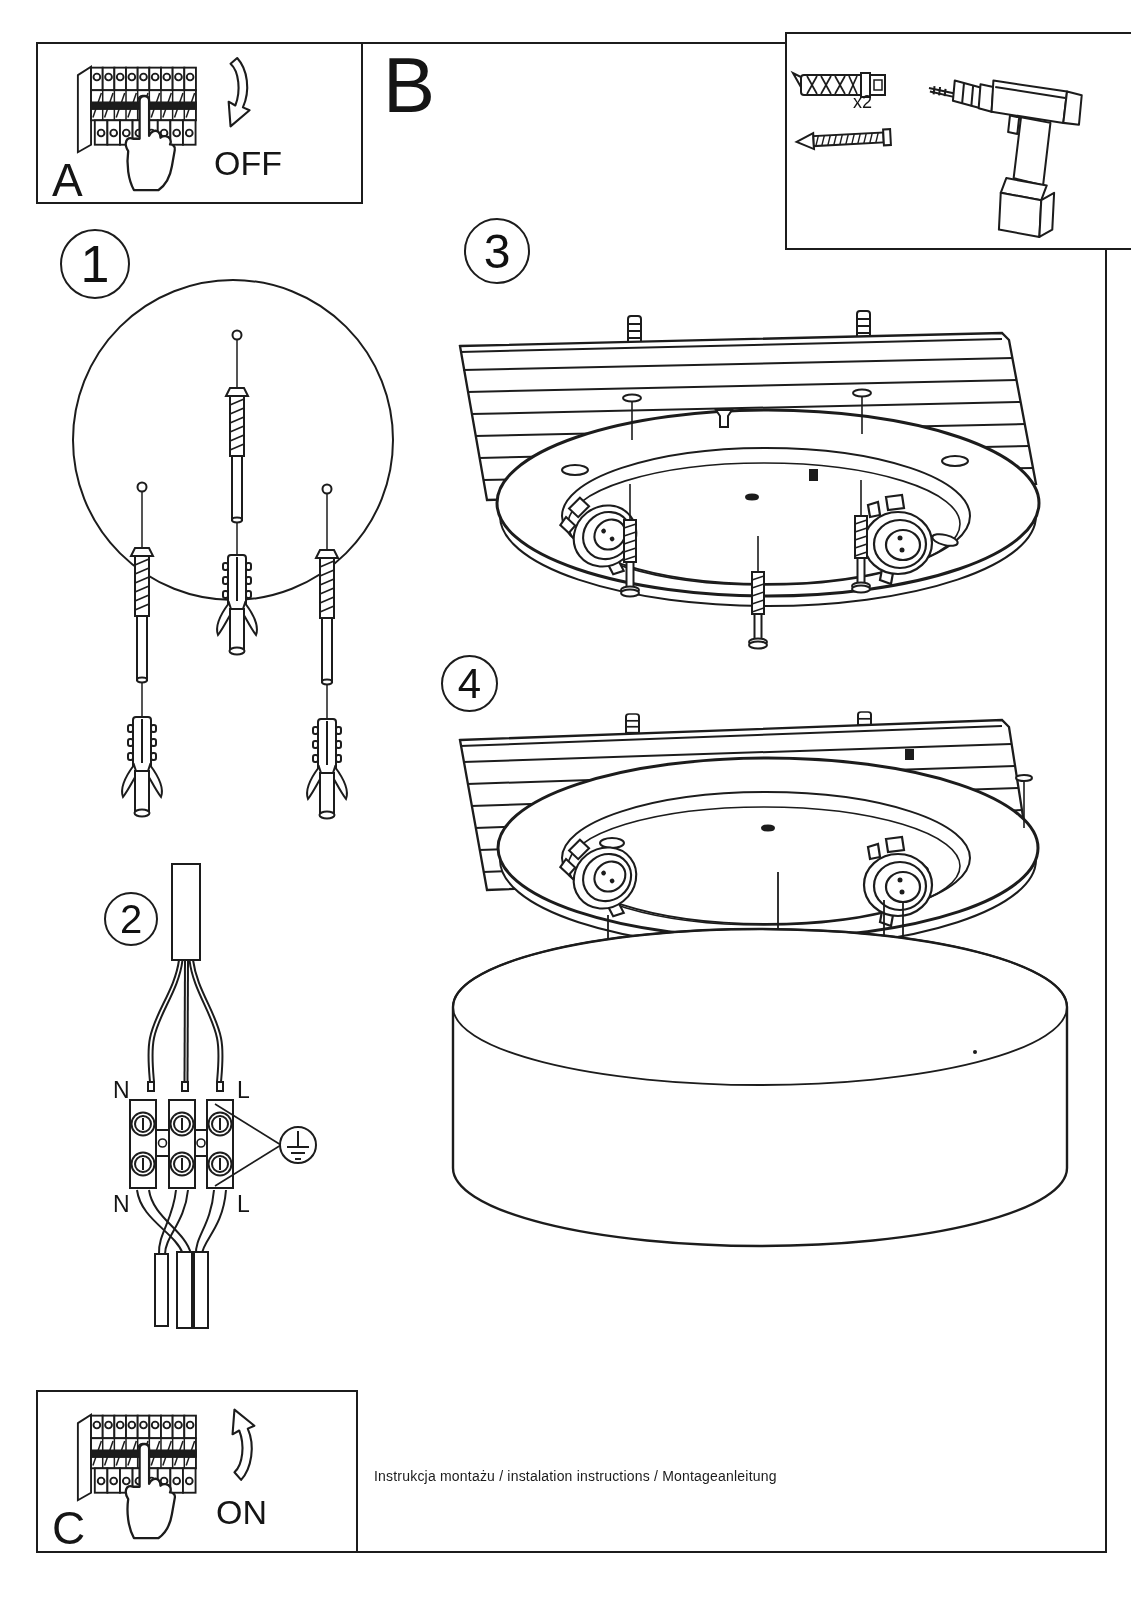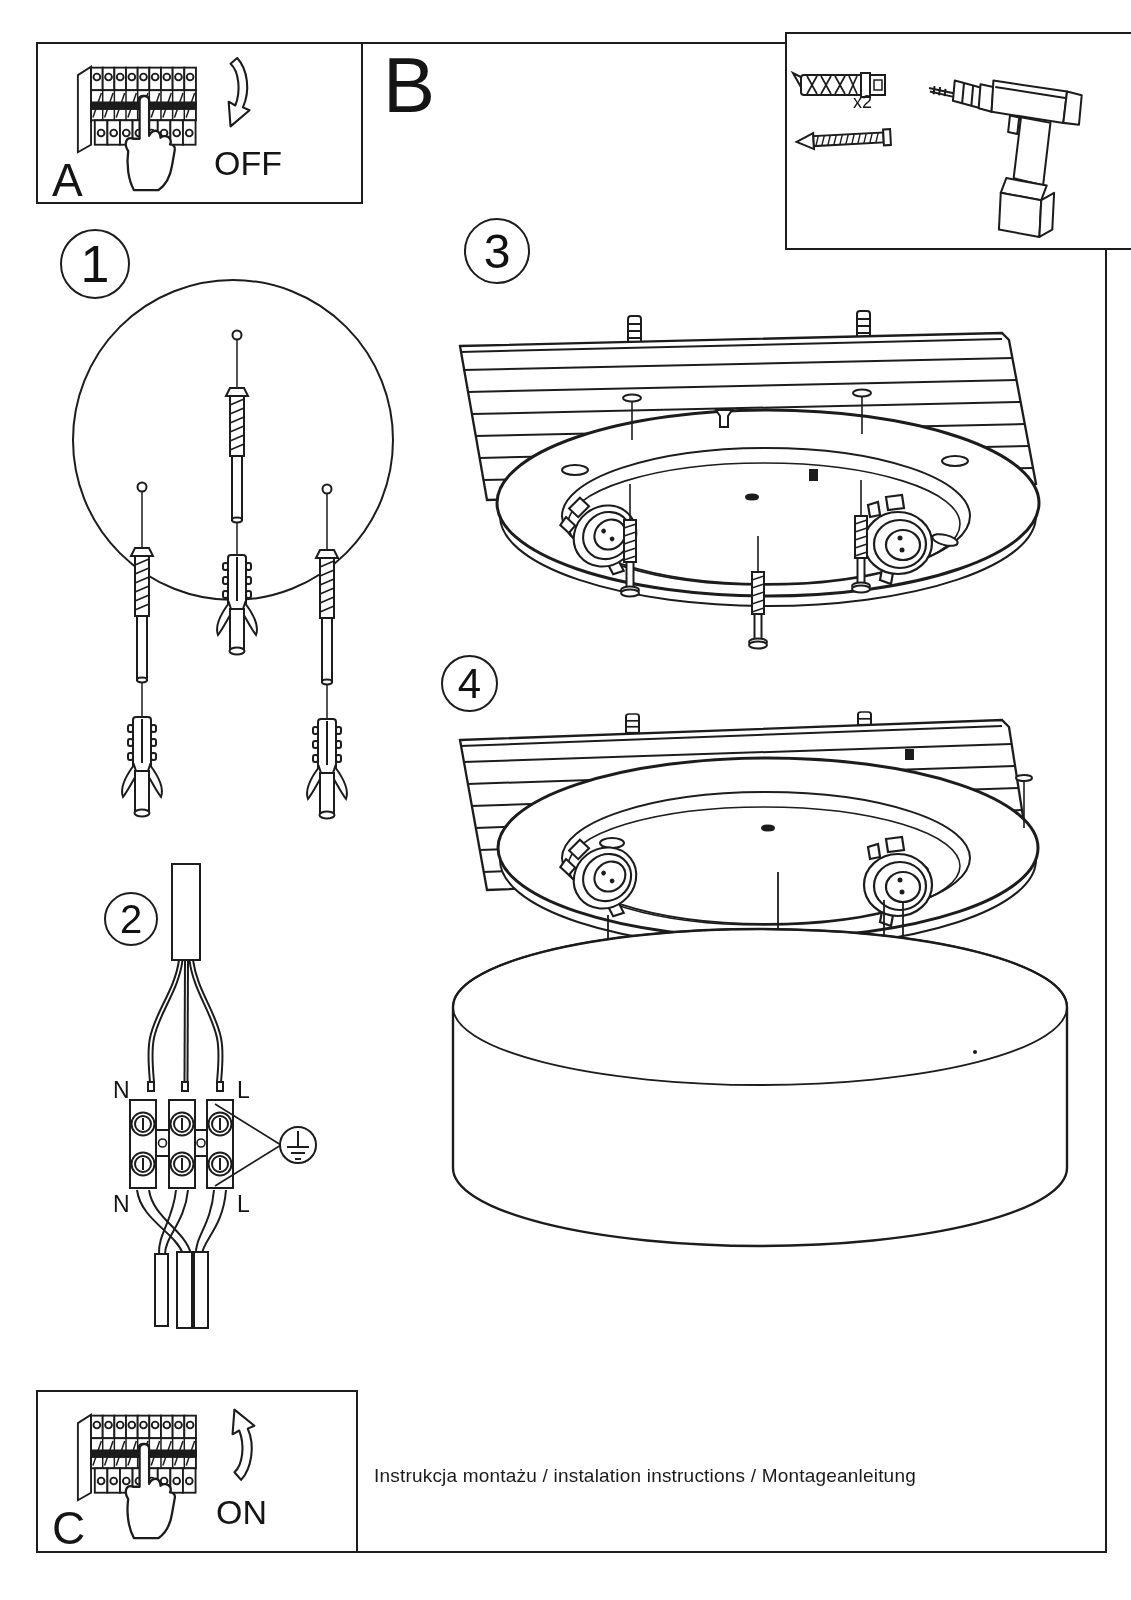--- a/index.html
+++ b/index.html
@@ -4,21 +4,21 @@
 <style>
   html,body{margin:0;padding:0;background:#e8e8e8;}
   .page{position:relative;width:1131px;height:1600px;background:#ffffff;overflow:hidden;
         font-family:"Liberation Sans","DejaVu Sans",sans-serif;color:#1b1b1b;}
   .abs{position:absolute;}
   .frameline{position:absolute;background:#1c1c1c;}
   .panelbox{position:absolute;border:2px solid #1c1c1c;background:#fff;box-sizing:border-box;}
   .stepnum{position:absolute;border:2.5px solid #1c1c1c;border-radius:50%;background:#fff;
            display:flex;align-items:center;justify-content:center;font-weight:400;color:#111;}
   .bigletter{position:absolute;color:#151515;}
-  .footer{position:absolute;font-size:19px;line-height:28px;color:#1b1b1b;letter-spacing:.2px;}
+  .footer{position:absolute;font-size:14px;line-height:28px;color:#1b1b1b;letter-spacing:.2px;}
   svg{display:block;}
   svg *{vector-effect:none;}
   text{font-family:"Liberation Sans","DejaVu Sans",sans-serif;fill:#151515;}
 </style>
 </head>
 <body>
 
 <div class="page">
 
   <svg width="0" height="0" style="position:absolute" aria-hidden="true">

